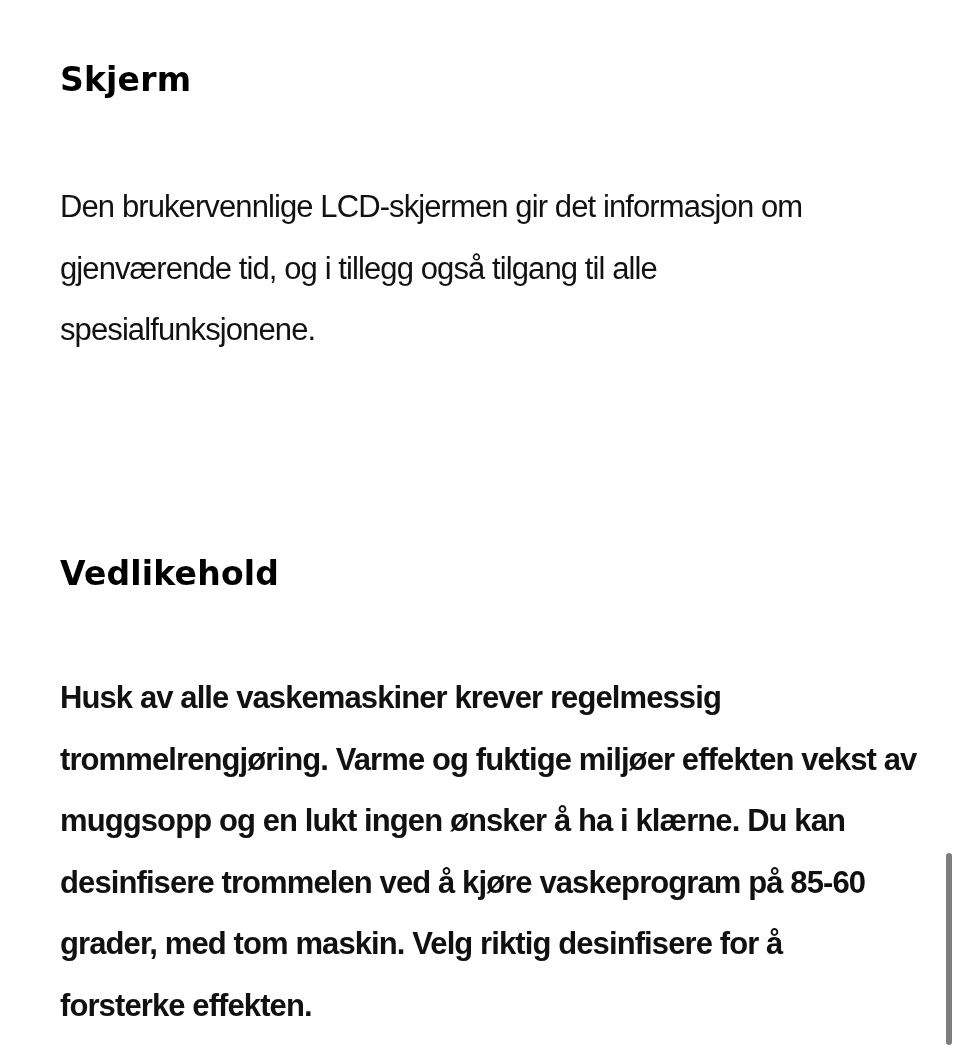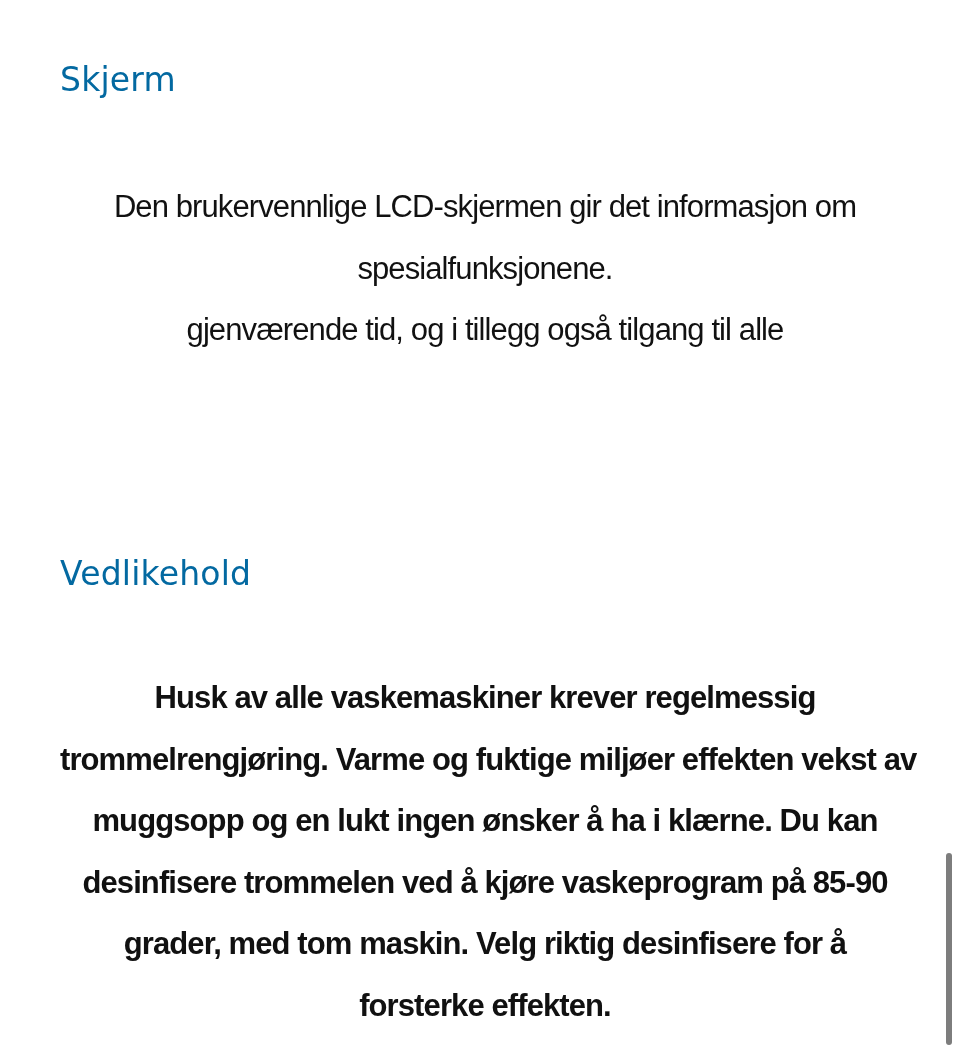--- a/index.html
+++ b/index.html
@@ -15,44 +15,43 @@
       color: #1f1f1f;
     }
     .content {
       position: absolute;
       left: 60px;
       top: 0;
       width: 850px;
     }
     .section-heading {
       font-family: "DejaVu Sans", sans-serif;
-      font-weight: normal;
+      font-weight: bold;
       font-size: 33px;
       letter-spacing: 0.2px;
-      color: #0369a1;
+      color: #000000;
       margin: 0;
       position: absolute;
       left: 0;
       white-space: nowrap;
     }
     .section-body {
       font-family: "Liberation Sans", sans-serif;
       font-size: 31px;
       line-height: 61.5px;
       color: #111111;
       margin: 0;
       position: absolute;
       left: 0;
       width: 850px;
       letter-spacing: -0.9px;
     }
     .section-body span.line {
       display: block;
       white-space: nowrap;
-      text-align: center;
     }
     #h-skjerm { top: 60px; }
     #p-skjerm { top: 176px; }
     #h-vedlikehold { top: 554px; }
     #p-vedlikehold { top: 667px; font-weight: bold; }
 
     .scrollbar-thumb {
       position: absolute;
       left: 946px;
       top: 853px;
@@ -63,29 +62,29 @@
     }
   </style>
 </head>
 <body>
 
 <div class="content">
 
   <h2 id="h-skjerm" class="section-heading">Skjerm</h2>
   <p id="p-skjerm" class="section-body">
     <span class="line">Den brukervennlige LCD-skjermen gir det informasjon om</span>
+    <span class="line">gjenværende tid, og i tillegg også tilgang til alle</span>
     <span class="line">spesialfunksjonene.</span>
-    <span class="line">gjenværende tid, og i tillegg også tilgang til alle</span>
   </p>
 
   <h2 id="h-vedlikehold" class="section-heading">Vedlikehold</h2>
   <p id="p-vedlikehold" class="section-body">
     <span class="line">Husk av alle vaskemaskiner krever regelmessig</span>
     <span class="line">trommelrengjøring. Varme og fuktige miljøer effekten vekst av</span>
     <span class="line">muggsopp og en lukt ingen ønsker å ha i klærne. Du kan</span>
-    <span class="line">desinfisere trommelen ved å kjøre vaskeprogram på 85-90</span>
+    <span class="line">desinfisere trommelen ved å kjøre vaskeprogram på 85-60</span>
     <span class="line">grader, med tom maskin. Velg riktig desinfisere for å</span>
     <span class="line">forsterke effekten.</span>
   </p>
 
 </div>
 
 <div class="scrollbar-thumb"></div>
 
 </body></html>

